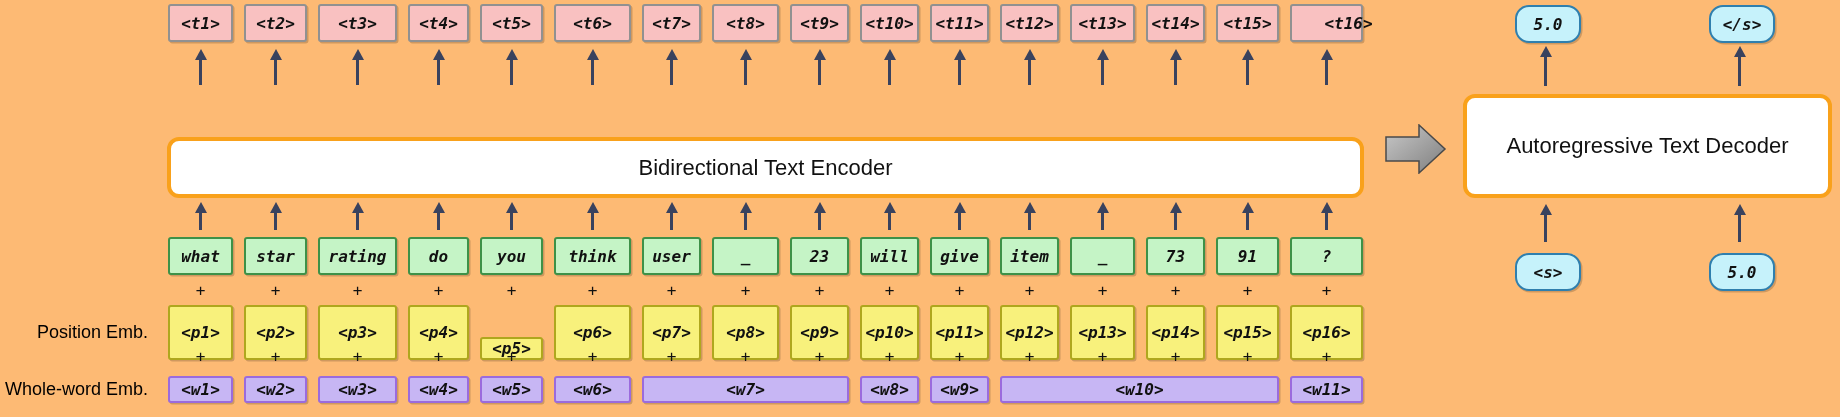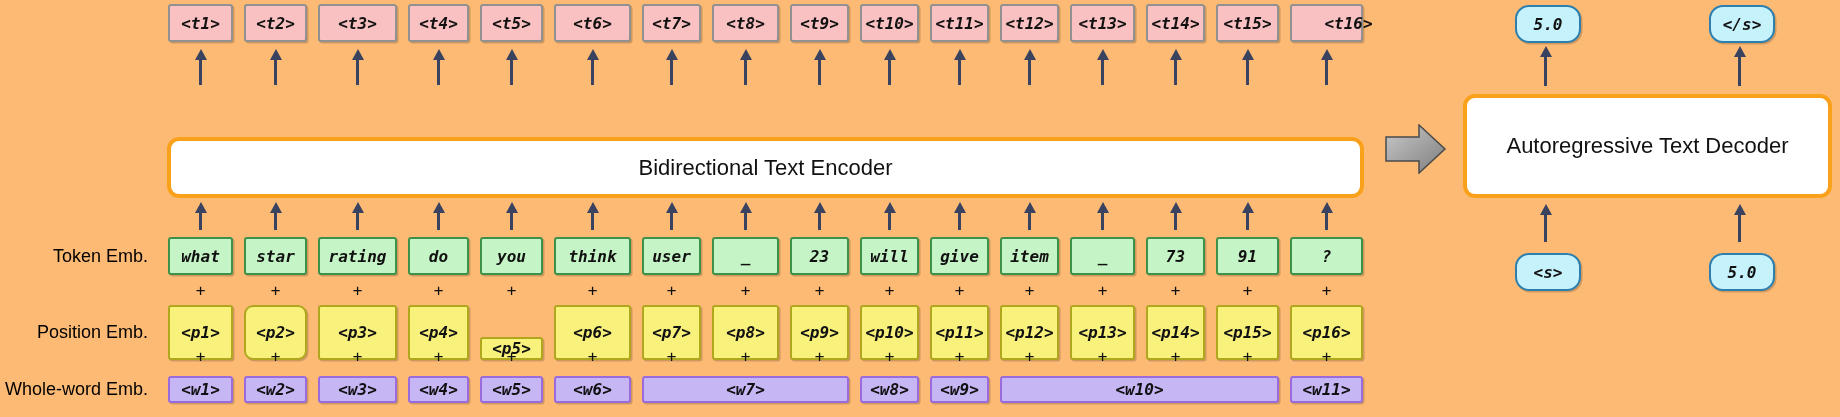--- a/index.html
+++ b/index.html
@@ -197,21 +197,20 @@
           <div class="arrow-up"></div>
         </div>
         <div class="arrcell a2" style="grid-column: 16;">
           <div class="arrow-up"></div>
         </div>
         <div class="arrcell a2" style="grid-column: 17;">
           <div class="arrow-up"></div>
         </div>
       </div>
     <div class="cols row-tok" id="row-tok">
-      <div class="rowlabel">Token Emb.</div>
     <div class="cell green" style="grid-column: 2;">what</div>
         <div class="cell green" style="grid-column: 3;">star</div>
         <div class="cell green" style="grid-column: 4;">rating</div>
         <div class="cell green" style="grid-column: 5;">do</div>
         <div class="cell green" style="grid-column: 6;">you</div>
         <div class="cell green" style="grid-column: 7;">think</div>
         <div class="cell green" style="grid-column: 8;">user</div>
         <div class="cell green" style="grid-column: 9;">_</div>
         <div class="cell green" style="grid-column: 10;">23</div>
         <div class="cell green" style="grid-column: 11;">will</div>
@@ -236,21 +235,21 @@
         <div class="pluscell" style="grid-column: 12;">+</div>
         <div class="pluscell" style="grid-column: 13;">+</div>
         <div class="pluscell" style="grid-column: 14;">+</div>
         <div class="pluscell" style="grid-column: 15;">+</div>
         <div class="pluscell" style="grid-column: 16;">+</div>
         <div class="pluscell" style="grid-column: 17;">+</div>
       </div>
     <div class="cols row-pos" id="row-pos">
       <div class="rowlabel">Position Emb.</div>
     <div class="cell yellow" style="grid-column: 2;">&lt;p1&gt;</div>
-        <div class="cell yellow" style="grid-column: 3; border-radius: 9px;">&lt;p2&gt;</div>
+        <div class="cell yellow" style="grid-column: 3;">&lt;p2&gt;</div>
         <div class="cell yellow" style="grid-column: 4;">&lt;p3&gt;</div>
         <div class="cell yellow" style="grid-column: 5;">&lt;p4&gt;</div>
         <div class="cell yellow" style="grid-column: 6; margin-top: 32px;">&lt;p5&gt;</div>
         <div class="cell yellow" style="grid-column: 7;">&lt;p6&gt;</div>
         <div class="cell yellow" style="grid-column: 8;">&lt;p7&gt;</div>
         <div class="cell yellow" style="grid-column: 9;">&lt;p8&gt;</div>
         <div class="cell yellow" style="grid-column: 10;">&lt;p9&gt;</div>
         <div class="cell yellow" style="grid-column: 11;">&lt;p10&gt;</div>
         <div class="cell yellow" style="grid-column: 12;">&lt;p11&gt;</div>
         <div class="cell yellow" style="grid-column: 13;">&lt;p12&gt;</div>

